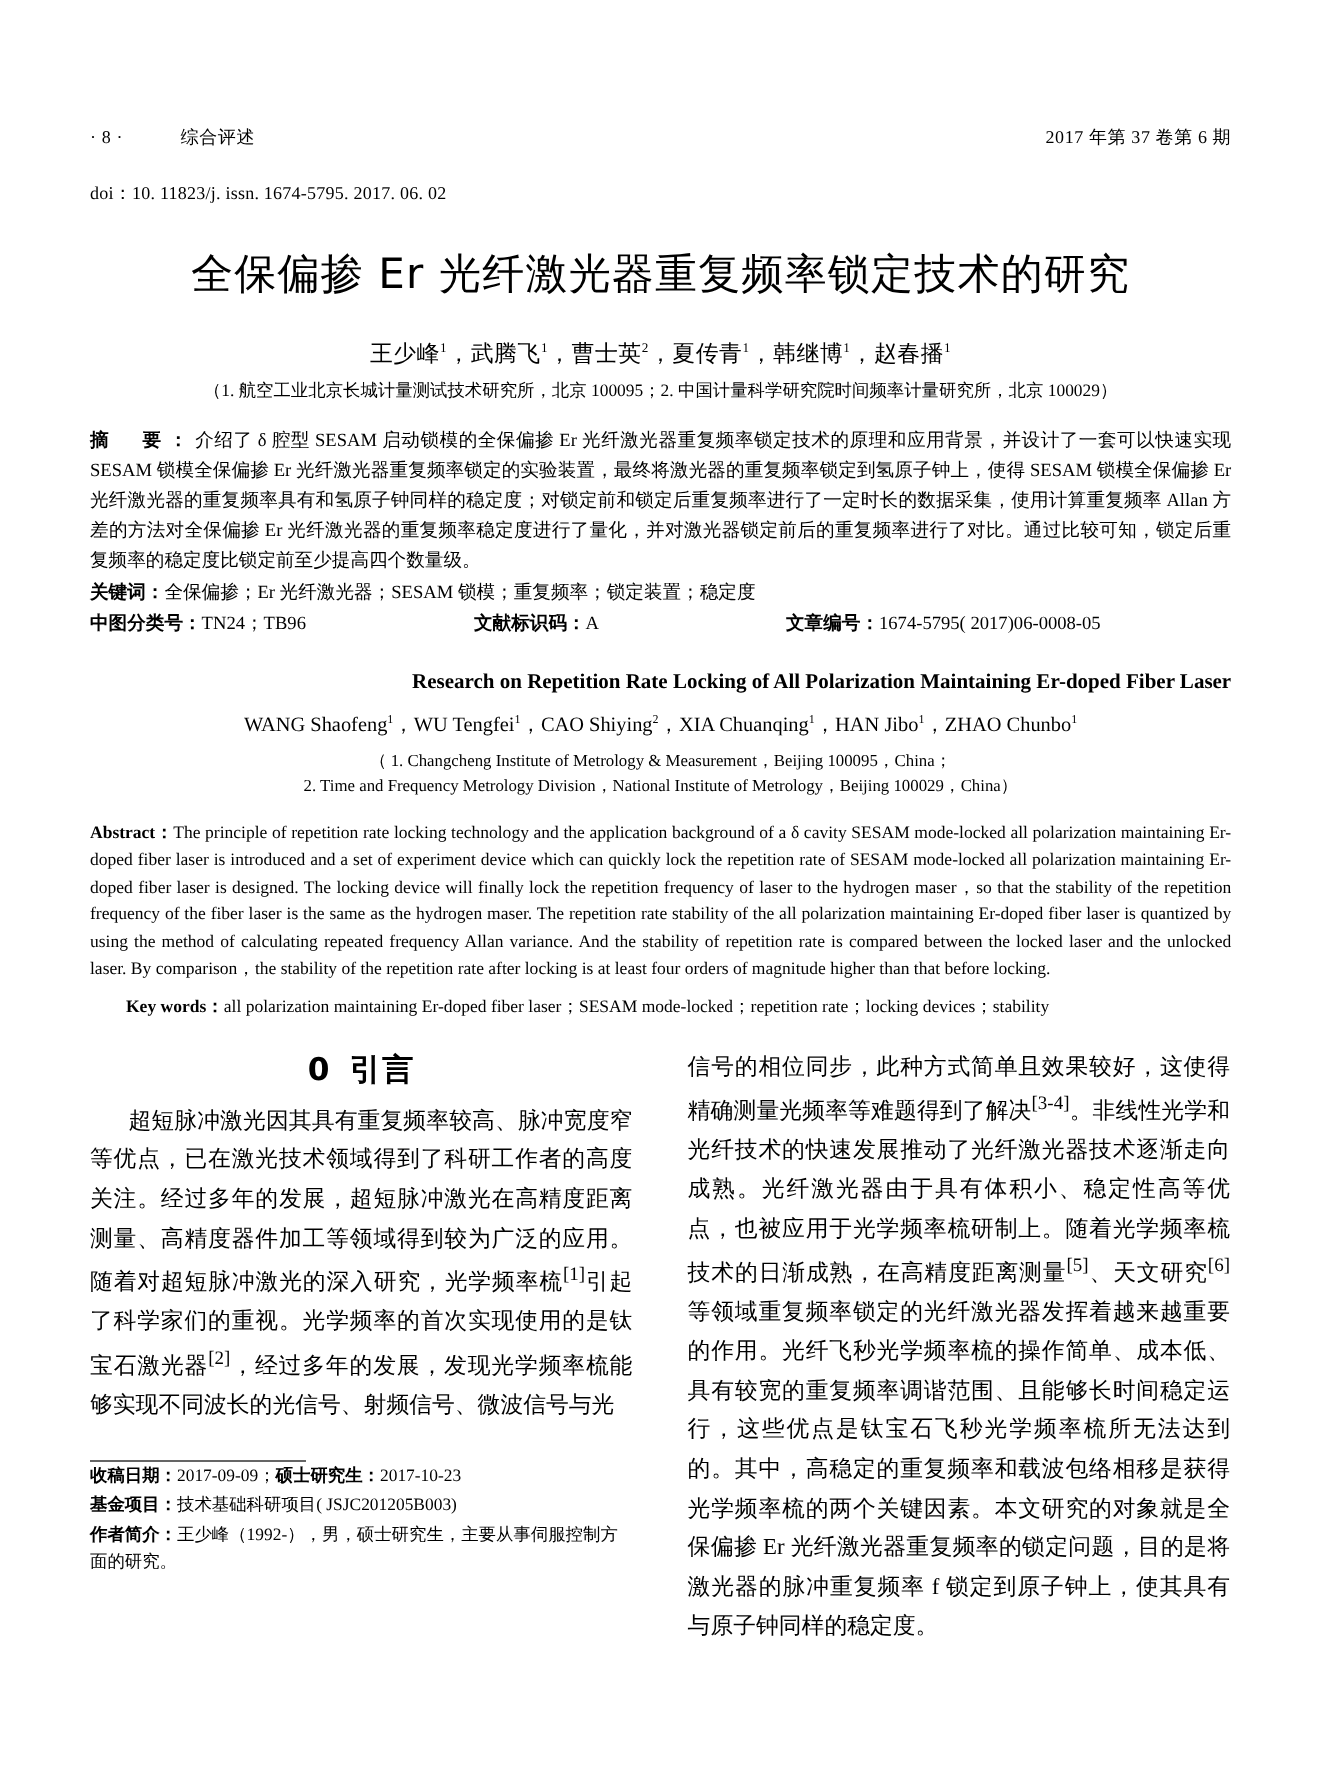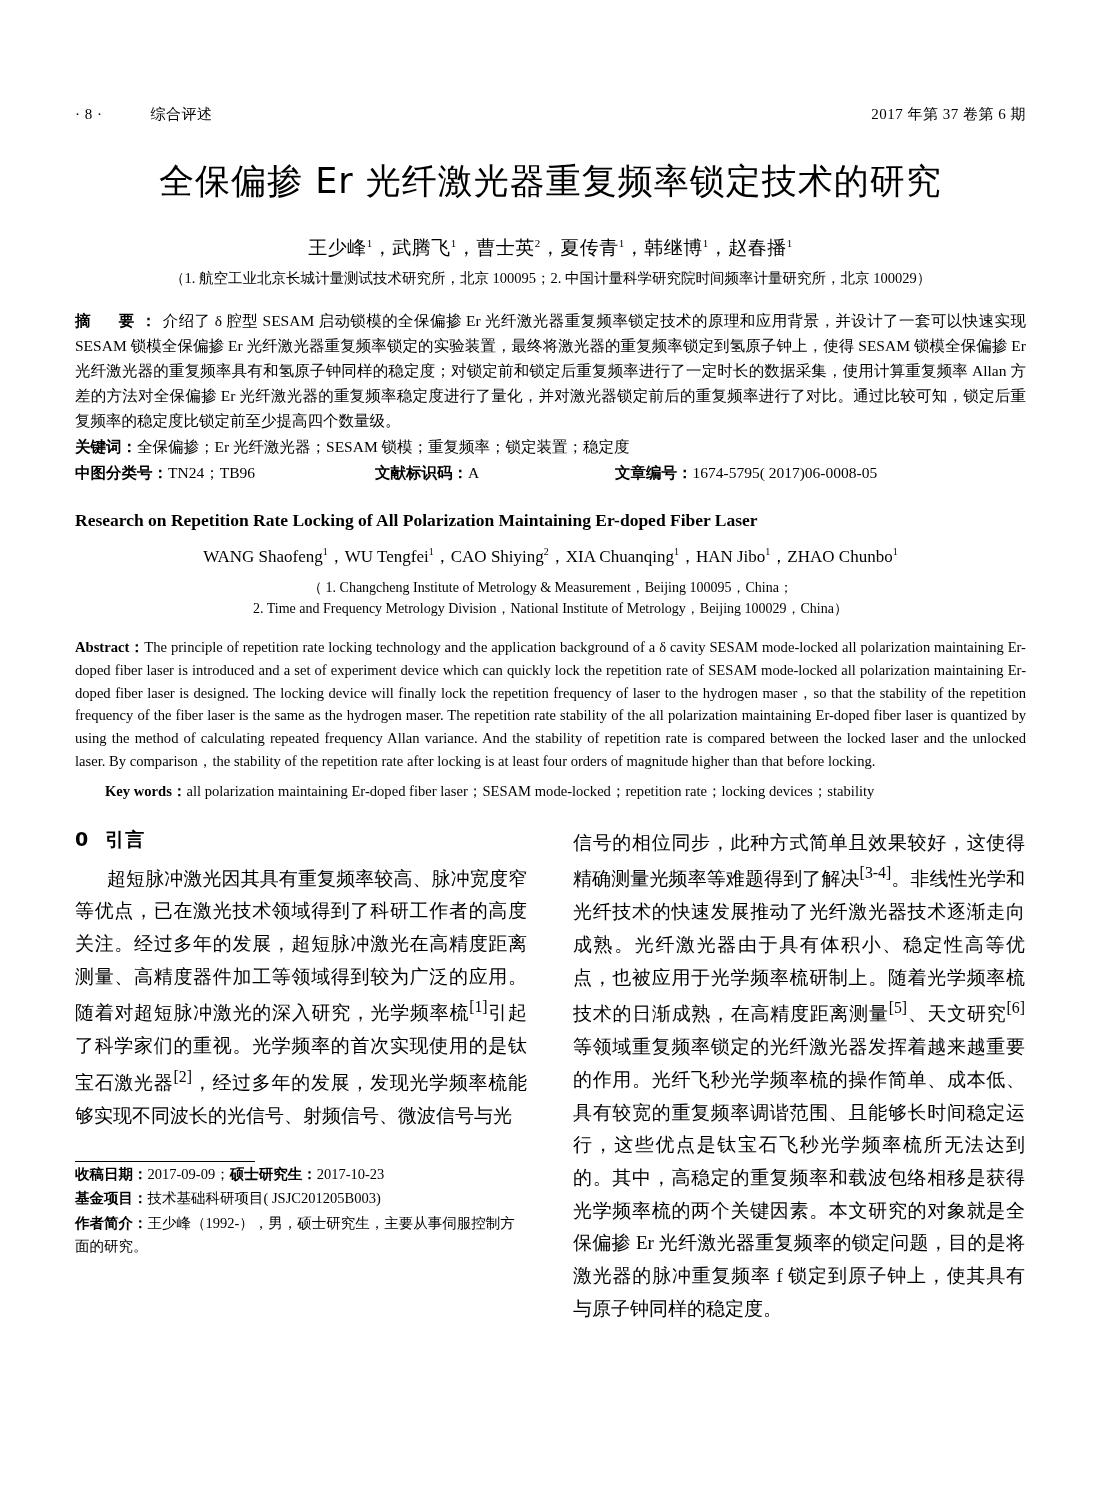--- a/index.html
+++ b/index.html
@@ -89,28 +89,29 @@
     font-weight: bold;
     letter-spacing: 6px;
   }
   .kw-cn, .clc {
     font-size: 15.5px;
     line-height: 1.7;
   }
   .kw-cn .lbl, .clc .lbl { font-weight: bold; }
   .clc {
     display: flex;
+    gap: 20px;
   }
   .clc .c1 { width: 300px; }
   .clc .c2 { width: 240px; }
   .clc .c3 { flex: 1; }
 
   
   h2.title-en {
-    text-align: left;
+    text-align: right;
     font-size: 17.5px;
     font-weight: bold;
     margin: 22px 0 0 0;
     line-height: 1.4;
   }
   .authors-en {
     text-align: center;
     font-size: 17px;
     margin-top: 12px;
   }
@@ -139,25 +140,26 @@
   .columns {
     margin-top: 26px;
     display: flex;
     gap: 46px;
   }
   .col {
     width: 452px;
     position: relative;
   }
   h3.sec {
-    font-size: 19px;
+    font-size: 26px;
     font-weight: bold;
     margin: 0 0 10px 0;
     font-family: "DejaVu Sans", sans-serif;
     letter-spacing: 1px;
+    text-align: center;
   }
   h3.sec .num { margin-right: 16px; }
   p.body {
     font-size: 19px;
     line-height: 1.72;
     text-align: justify;
     text-justify: inter-ideograph;
     margin: 0;
     text-indent: 32px;
   }
@@ -184,20 +186,21 @@
 
 <div class="page">
   <div class="inner">
 
     <div class="runhead">
       <span class="pageno">· 8 ·</span>
       <span class="sect">综合评述</span>
       <span class="issue">2017 年第 37 卷第 6 期</span>
     </div>
 
+    <div class="doi">doi：10. 11823/j. issn. 1674-5795. 2017. 06. 02</div>
 
     <h1 class="title">全保偏掺 Er 光纤激光器重复频率锁定技术的研究</h1>
 
     <div class="authors">王少峰<sup>1</sup>，武腾飞<sup>1</sup>，曹士英<sup>2</sup>，夏传青<sup>1</sup>，韩继博<sup>1</sup>，赵春播<sup>1</sup></div>
     <div class="affil">（1. 航空工业北京长城计量测试技术研究所，北京 100095；2. 中国计量科学研究院时间频率计量研究所，北京 100029）</div>
 
     <div class="abs-cn">
       <span class="lbl">摘　要：</span><span>介绍了 δ 腔型 SESAM 启动锁模的全保偏掺 Er 光纤激光器重复频率锁定技术的原理和应用背景，并设计了一套可以快速实现 SESAM 锁模全保偏掺 Er 光纤激光器重复频率锁定的实验装置，最终将激光器的重复频率锁定到氢原子钟上，使得 SESAM 锁模全保偏掺 Er 光纤激光器的重复频率具有和氢原子钟同样的稳定度；对锁定前和锁定后重复频率进行了一定时长的数据采集，使用计算重复频率 Allan 方差的方法对全保偏掺 Er 光纤激光器的重复频率稳定度进行了量化，并对激光器锁定前后的重复频率进行了对比。通过比较可知，锁定后重复频率的稳定度比锁定前至少提高四个数量级。</span>
     </div>
 

